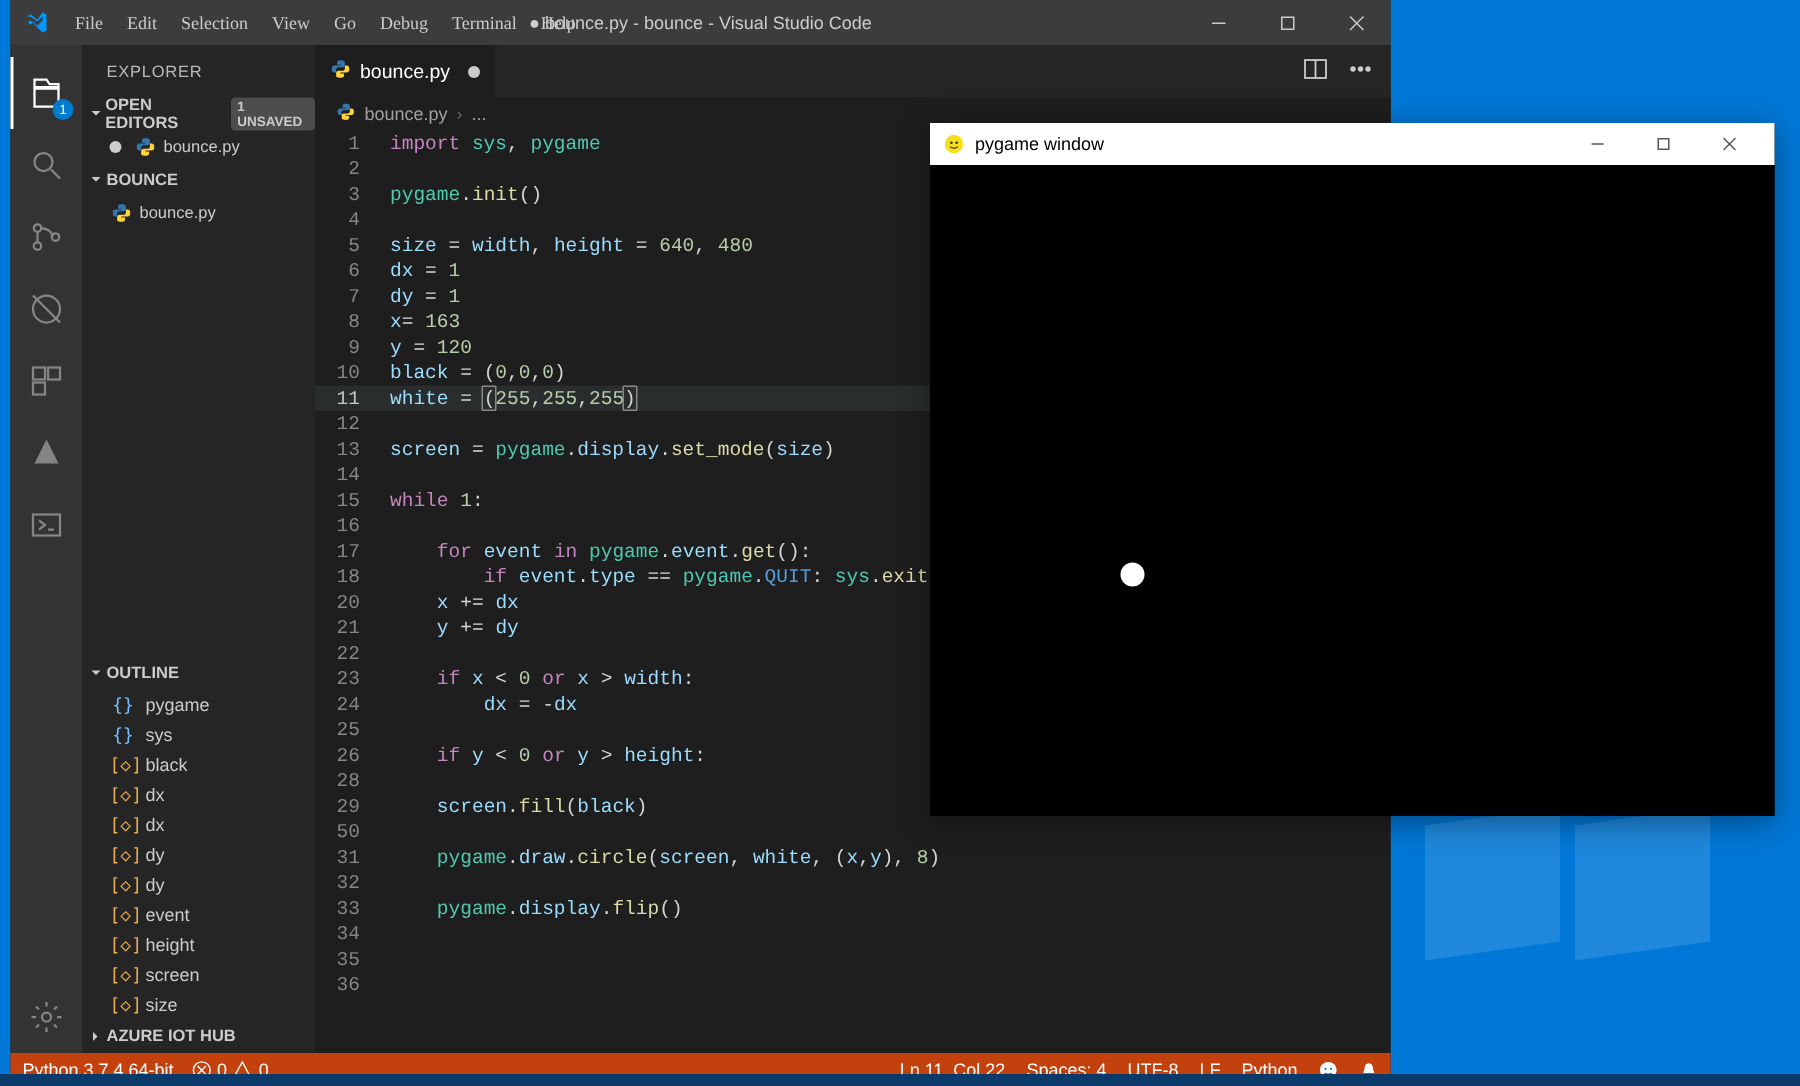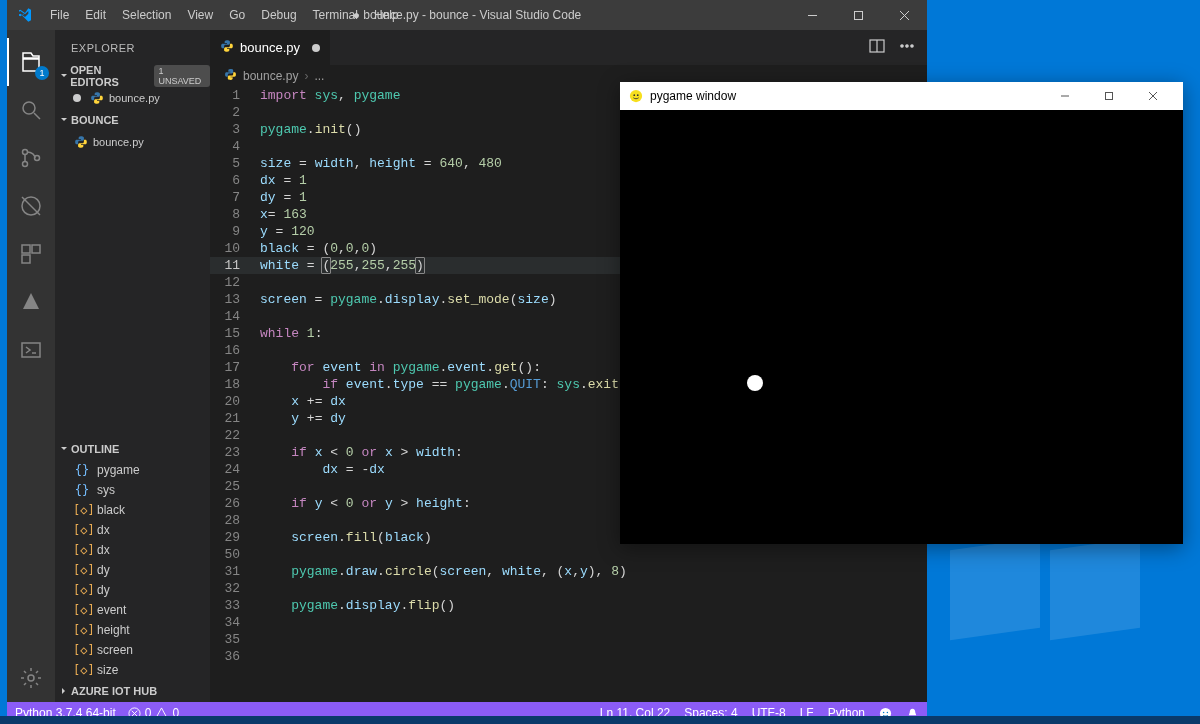--- a/index.html
+++ b/index.html
@@ -26,21 +26,21 @@
     display: flex; align-items: center;
     font-size: 12px;
     color: #cccccc;
     position: relative;
   }
   .titlebar .app-icon {
     width: 35px; display:flex; justify-content:center; align-items:center;
   }
   .titlebar .app-icon svg { width:16px; height:16px; }
   .menus { display:flex; }
-  .menu-item { padding: 0 8px; height:30px; line-height:30px; cursor:default;}
+  .menu-item { padding: 0 8px; height:30px; line-height:30px; cursor:default;font-family:Liberation Serif, serif;}
   .titlebar .title { position:absolute; left:0; right:0; text-align:center; pointer-events:none; color:#cccccc;}
   .win-controls { margin-left:auto; display:flex;}
   .win-btn { width:46px; height:30px; display:flex; align-items:center; justify-content:center;}
   .win-btn svg { width:11px; height:11px; stroke:#cccccc; stroke-width:1; fill:none;}
   
   .body { flex:1; display:flex; min-height:0;}
   
   .activitybar {
     width:48px; background:#333333;
     display:flex; flex-direction:column; align-items:center;
@@ -76,21 +76,21 @@
   }
   .sb-section-head {
     height:22px; display:flex; align-items:center;
     padding-left:2px; color:#cccccc; font-weight:700;
     cursor:default; font-size:11px;
   }
   .sb-section-head .chev { width:14px; display:inline-flex; justify-content:center;}
   .sb-section-head .chev svg{ width:8px; height:8px; fill:#cccccc;}
   .unsaved-pill {
     margin-left:6px; background:#4d4d4d; color:#cccccc;
-    font-size:9px; padding:1px 4px; border-radius:3px; font-weight:400;
+    font-size:9px; padding:1px 4px; border-radius:3px; font-weight:700;
   }
   .sb-item {
     height:22px; display:flex; align-items:center;
     padding-left:18px; color:#cccccc; gap:4px;
   }
   .sb-item .lang-icon { width:16px; height:16px; display:flex; align-items:center; justify-content:center; }
   .sb-item .lang-icon svg { width:14px; height:14px;}
   .dot-dirty { width:8px; height:8px; border-radius:50%; background:#cccccc; margin-right:4px;}
   .sb-flex { flex:1;}
   .outline-body { flex:0 0 auto; }
@@ -137,21 +137,21 @@
   .tok-kw { color:#c586c0;}
   .tok-mod { color:#4ec9b0;}
   .tok-num { color:#b5cea8;}
   .tok-fn { color:#dcdcaa;}
   .tok-var { color:#9cdcfe;}
   .tok-const { color:#569cd6;}
   .tok-op { color:#d4d4d4;}
   .paren-hi { border:1px solid #888; border-radius:1px; margin:-1px;}
   
   .statusbar {
-    height:22px; background:#8b5cf6; color:#ffffff;
+    height:22px; background:#c2410c; color:#ffffff;
     display:flex; align-items:center; font-size:12px;
     padding:0 8px; gap:12px;
   }
   .statusbar .grp { display:flex; align-items:center; gap:4px;}
   .statusbar .right { margin-left:auto; display:flex; gap:14px; align-items:center;}
   .statusbar svg { width:13px; height:13px; fill:#ffffff;}
   
   .pygame {
     position:absolute; left:620px; top:82px;
     width:563px; height:462px;

